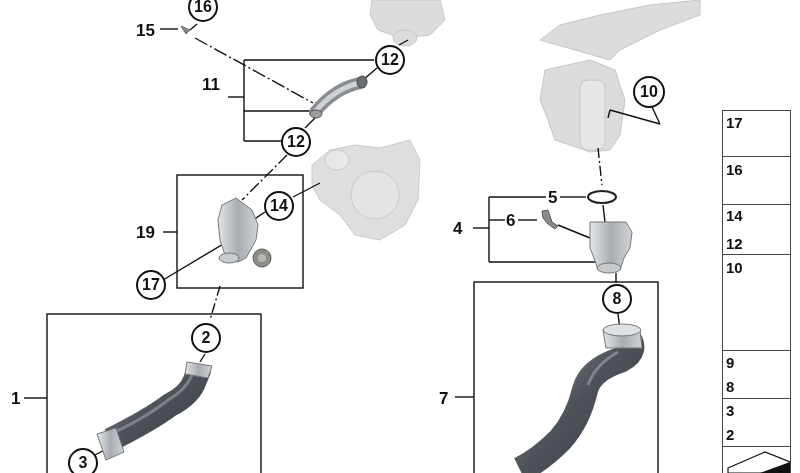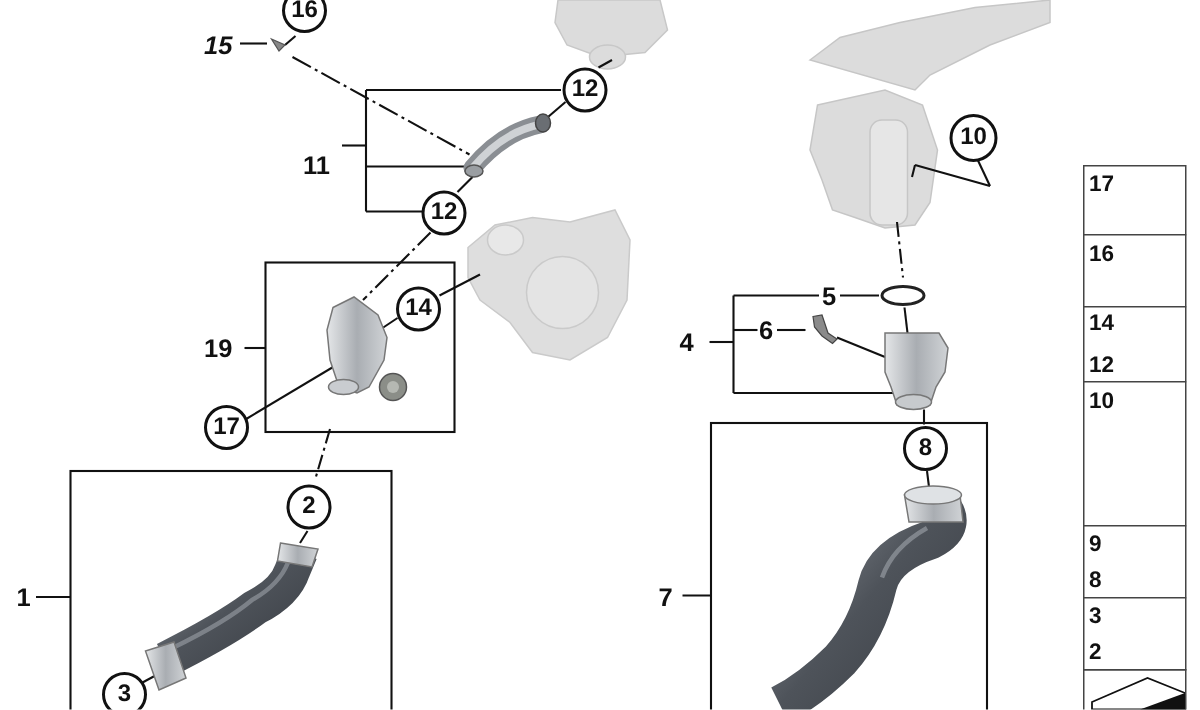--- a/index.html
+++ b/index.html
@@ -206,22 +206,22 @@
     <span class="legend-num" style="top:4px;">9</span>
     <span class="legend-num" style="top:28px;">8</span>
   </div>
   <div class="legend-cell" style="top:398px;height:49px;">
     <span class="legend-num" style="top:4px;">3</span>
     <span class="legend-num" style="top:28px;">2</span>
   </div>
   <div class="legend-cell" style="top:446px;height:30px;background:transparent;"></div>
 
   
-  <span class="lbl" style="left:136px;top:22px;font-style:italic;">15</span>
-  <span class="lbl" style="left:202px;top:102px;">11</span>
+  <span class="lbl" style="left:136px;top:22px;">15</span>
+  <span class="lbl" style="left:202px;top:76px;">11</span>
   <span class="lbl" style="left:136px;top:224px;">19</span>
   <span class="lbl" style="left:11px;top:390px;">1</span>
   <span class="lbl" style="left:548px;top:189px;">5</span>
   <span class="lbl" style="left:506px;top:212px;">6</span>
   <span class="lbl" style="left:453px;top:220px;">4</span>
   <span class="lbl" style="left:439px;top:390px;">7</span>
 
   
   <div class="callout" style="left:188px;top:-8px;">16</div>
   <div class="callout" style="left:375px;top:45px;">12</div>

